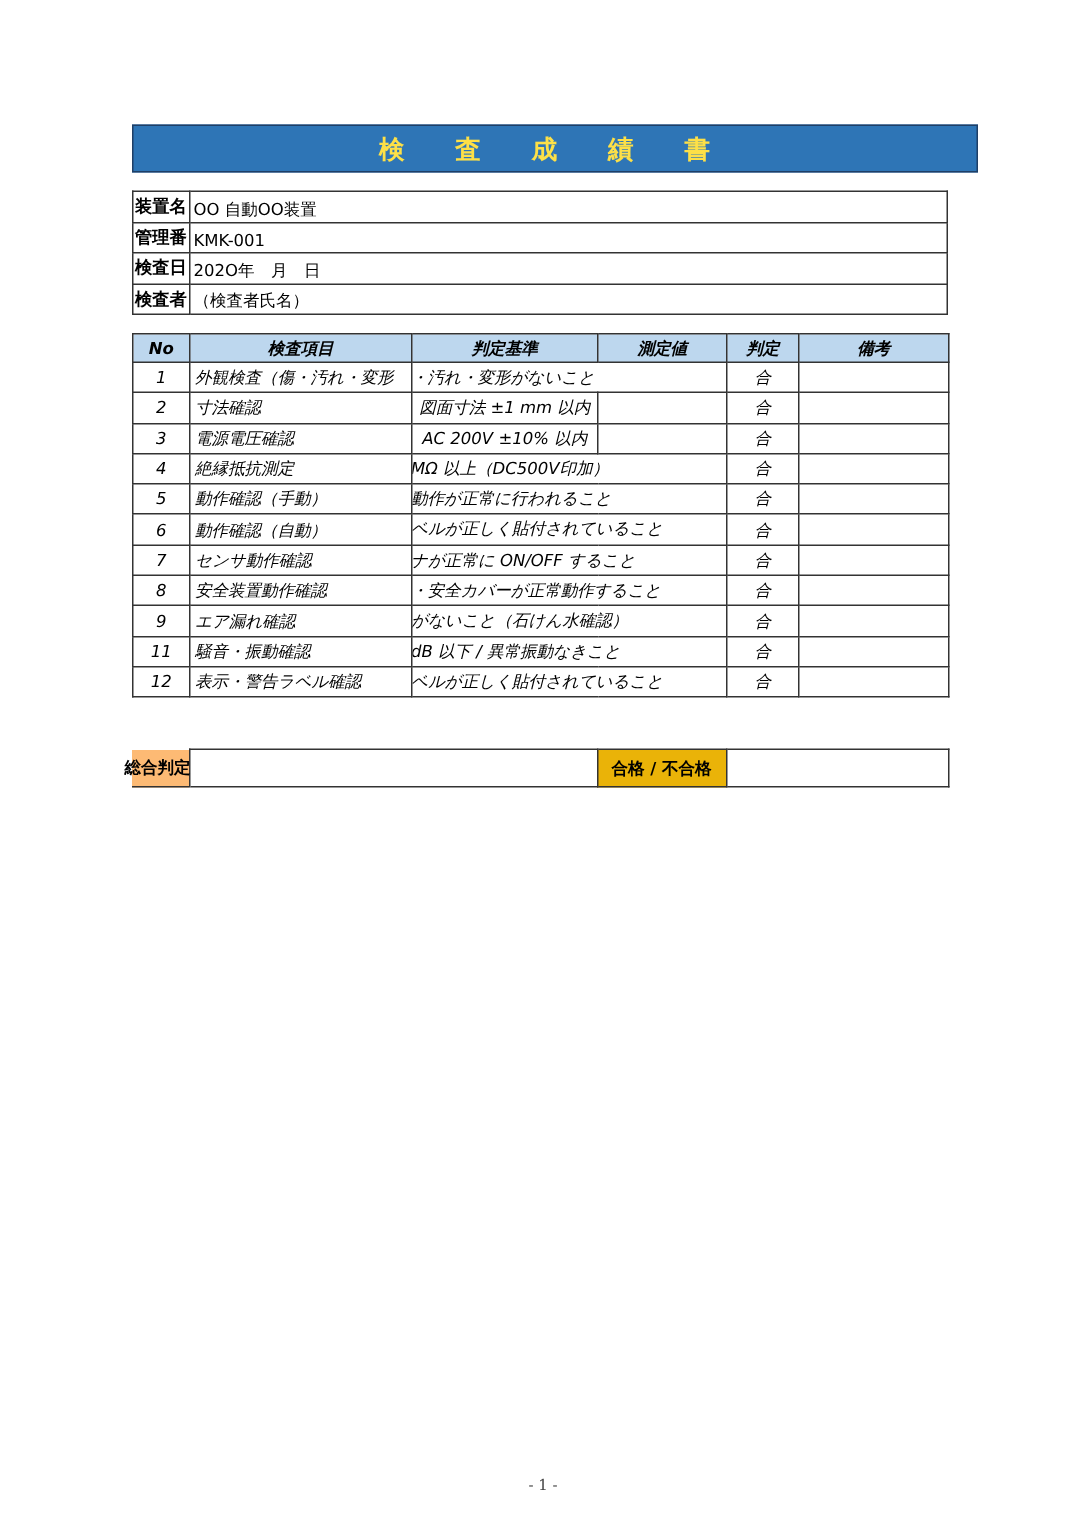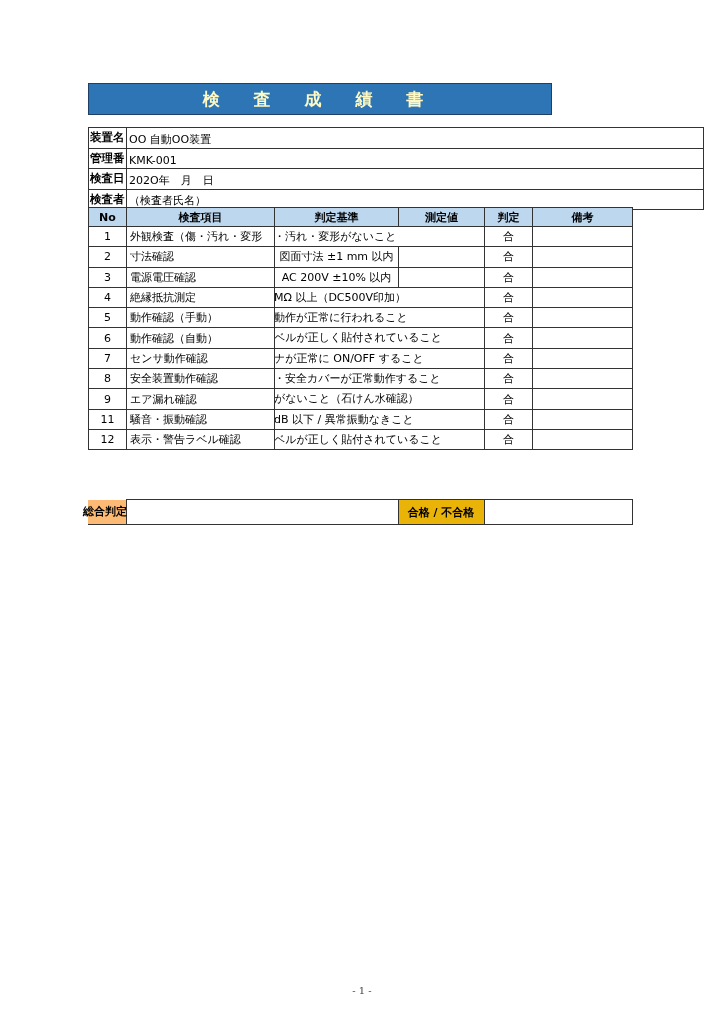--- a/index.html
+++ b/index.html
@@ -1,36 +1,36 @@
 <!DOCTYPE html>
 <html><head>
 <meta charset="utf-8">
 <style>
   * { box-sizing: border-box; margin: 0; padding: 0; }
   html, body { width: 724px; height: 1024px; background: #ffffff; overflow: hidden; }
   body { position: relative; font-family: "DejaVu Sans", "Liberation Sans", sans-serif; color: #000; }
 
   .title-bar {
-    position: absolute; left: 88px; top: 83px; width: 464px; height: 32px;
+    position: absolute; left: 88px; top: 83px; width: 564px; height: 32px;
     background: #2e75b6; border: 1px solid #1f3f66;
     display: flex; align-items: center; justify-content: center;
-    color: #fef9c3; font-weight: bold; font-size: 17px; letter-spacing: 14px;
+    color: #fde047; font-weight: bold; font-size: 17px; letter-spacing: 14px;
   }
 
   .info-table {
-    position: absolute; left: 88px; top: 127px; width: 616px;
+    position: absolute; left: 88px; top: 127px; width: 544px;
     border-collapse: collapse;
   }
   .info-table td { border: 1px solid #333; height: 20.5px; font-size: 11px; vertical-align: bottom; }
   .info-table td.lbl { width: 38px; font-weight: bold; font-size: 11.5px; white-space: nowrap; overflow: hidden; padding-left: 1px; vertical-align: middle; }
   .info-table td.val { padding-left: 2px; padding-bottom: 1px; }
 
   .main-table {
-    position: absolute; left: 88px; top: 207px; width: 544px;
-    border-collapse: collapse; table-layout: fixed;
+    position: absolute; left: 88px; top: 222px; width: 544px;
+    border-collapse: collapse; table-layout: fixed; font-style: italic;
   }
   .main-table th, .main-table td { border: 1px solid #333; height: 20.3px; font-size: 11px; white-space: nowrap; overflow: visible; }
   .main-table th { background: #bdd7ee; font-weight: bold; text-align: center; height: 19px; }
   .main-table td.no { text-align: center; }
   .main-table td.item { padding-left: 3px; overflow: hidden; }
   .main-table td.crit { padding-left: 0; overflow: hidden; position: relative; }
   .main-table td.crit.center { text-align: center; }
   .main-table td.judge { text-align: center; }
   .crit-span { position: absolute; left: -1px; top: 2px; white-space: nowrap; }
 

